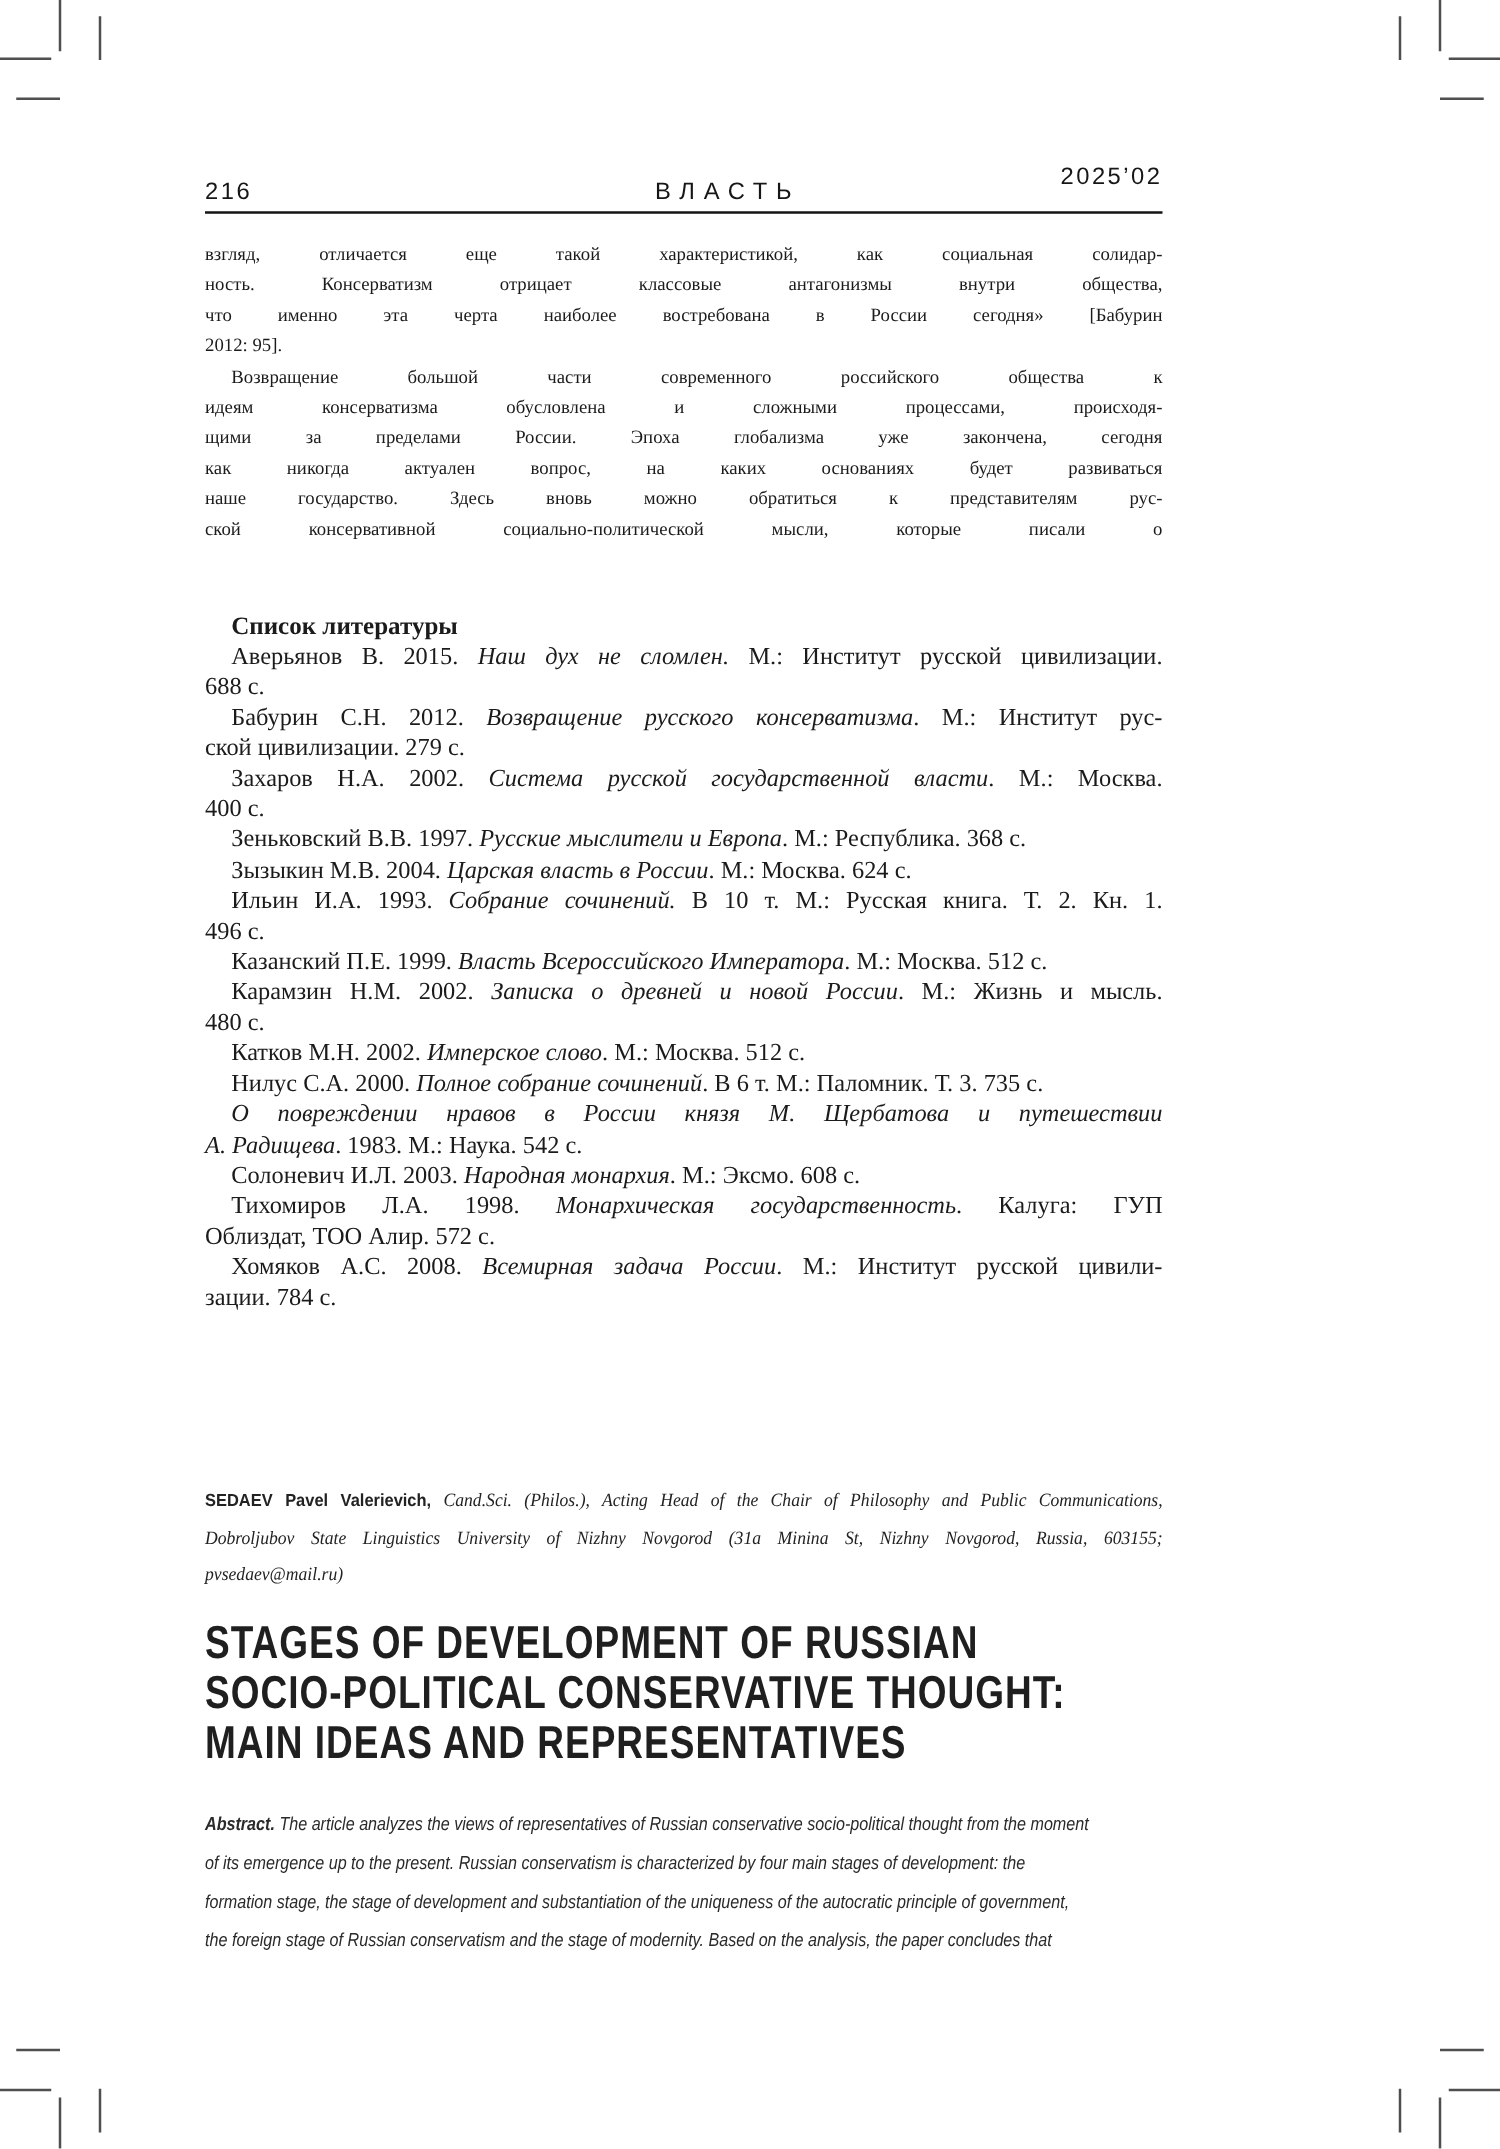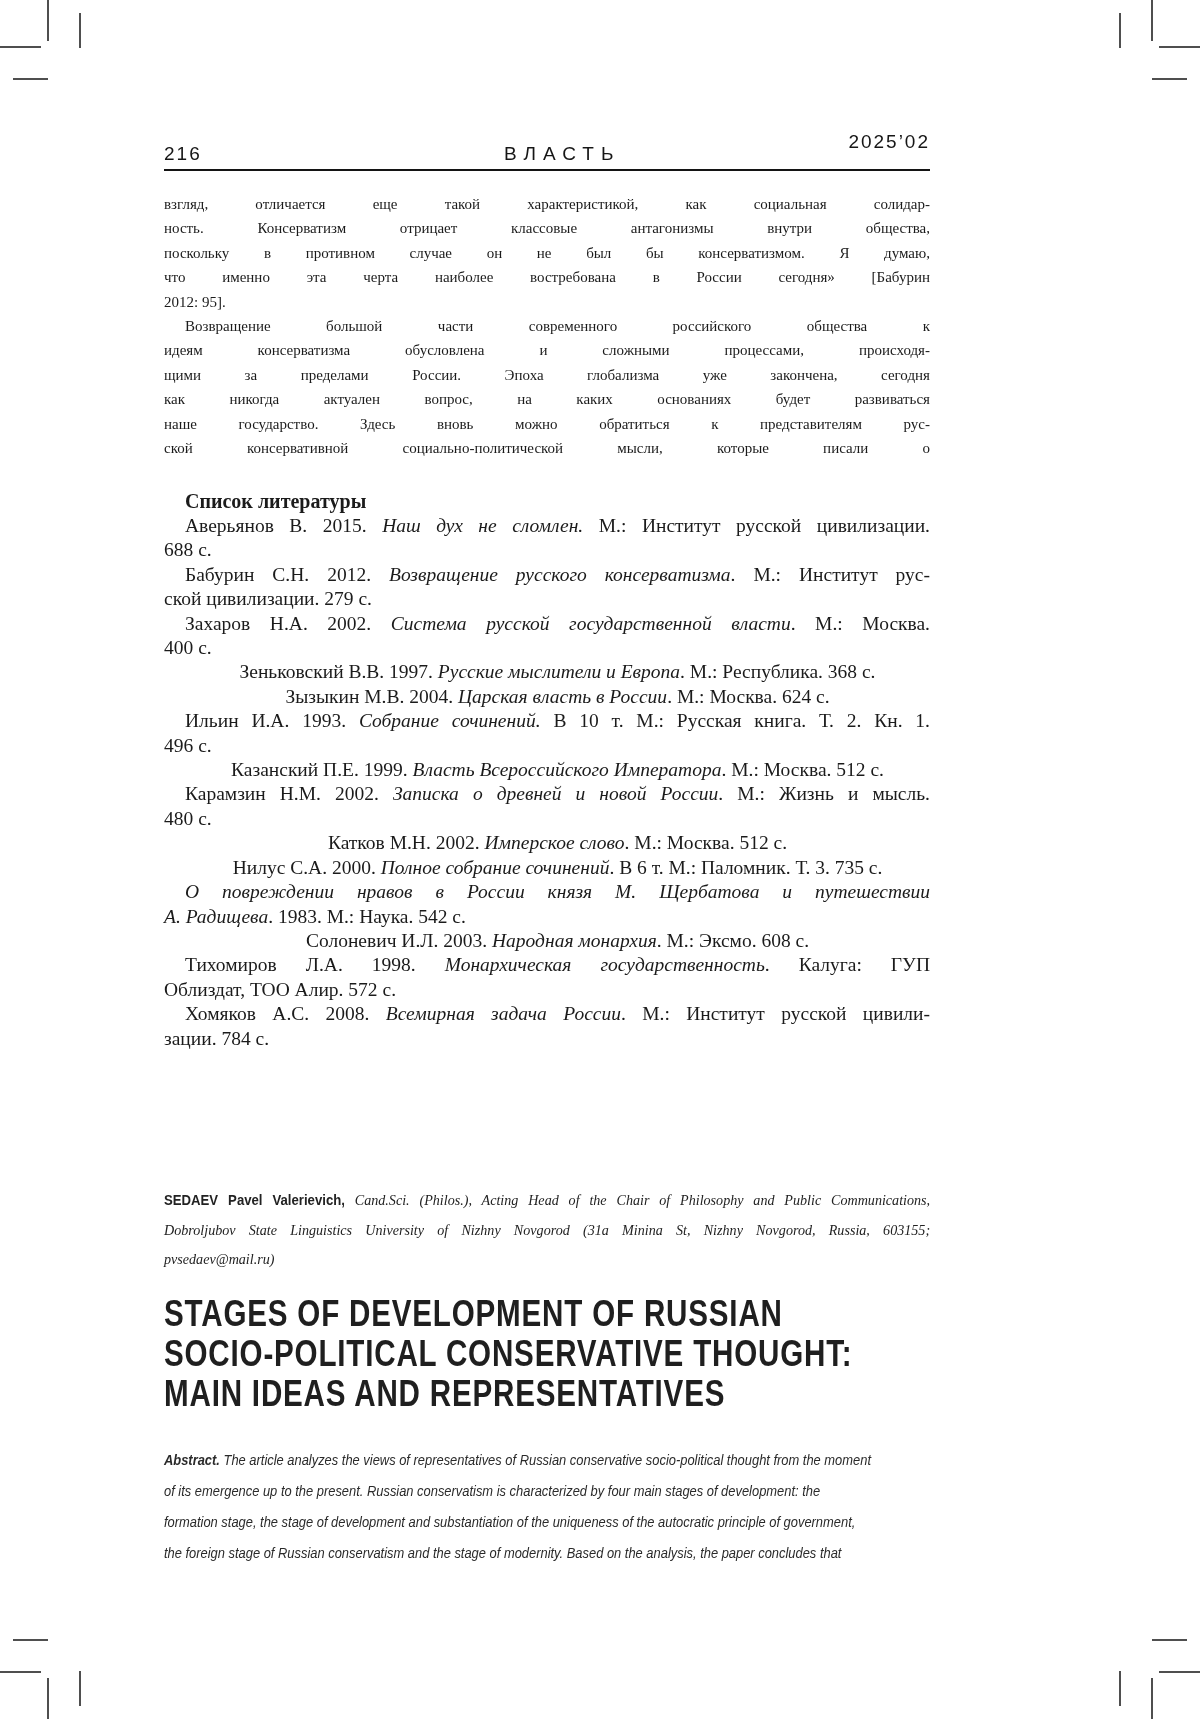--- a/index.html
+++ b/index.html
@@ -9,30 +9,30 @@
   }
   .cm { position:absolute; background:#4f4f4f; }
 
   
   .header {
     position:absolute; left:164px; top:139px; width:766px; height:30px;
     border-bottom:2.5px solid #141414;
     font-family:"Liberation Sans", sans-serif; font-size:19px; color:#161616;
   }
   .header .pg  { position:absolute; left:0;  bottom:4px; letter-spacing:2px; }
-  .header .jt  { position:absolute; left:340px; bottom:4px; letter-spacing:7px; }
+  .header .jt  { position:absolute; left:360px; bottom:4px; letter-spacing:7px; }
   .header .iss { position:absolute; right:0; bottom:16px; letter-spacing:2px; }
 
   .block { position:absolute; left:164px; width:766px; }
 
   
   .para { margin:0; }
   .ln   { text-align:left; white-space:normal; }
   .ln.j { text-align:justify; text-align-last:justify; }
-  .ln.ind { text-indent:21px;text-align:center; }
+  .ln.ind { text-indent:21px; }
   .seg-i { font-style:italic; }
   .seg-b { font-weight:700; }
   .seg-name { font-family:"Liberation Sans", sans-serif; font-weight:700;
               font-style:normal; font-size:14px; }
 
   #body-paragraphs { top:192px; font-size:15px; line-height:24.4px; }
 
   #references { top:488px; font-size:19.5px; line-height:24.4px; }
   .ref-heading { font-weight:700; text-indent:21px; line-height:26px; font-size:20px; }
 
@@ -81,21 +81,20 @@
   <div class="header">
     <span class="pg">216</span>
     <span class="jt">ВЛАСТЬ</span>
     <span class="iss">2025’02</span>
   </div>
 
   <div id="body-paragraphs" class="block">
       <div class="para">
         <div class="ln j">взгляд, отличается еще такой характеристикой, как социальная солидар-</div>
         <div class="ln j">ность. Консерватизм отрицает классовые антагонизмы внутри общества,</div>
-        <div class="ln j">поскольку в противном случае он не был бы консерватизмом. Я думаю,</div>
         <div class="ln j">что именно эта черта наиболее востребована в России сегодня» [Бабурин</div>
         <div class="ln">2012: 95].</div>
       </div>
       <div class="para">
         <div class="ln j ind">Возвращение большой части современного российского общества к</div>
         <div class="ln j">идеям консерватизма обусловлена и сложными процессами, происходя-</div>
         <div class="ln j">щими за пределами России. Эпоха глобализма уже закончена, сегодня</div>
         <div class="ln j">как никогда актуален вопрос, на каких основаниях будет развиваться</div>
         <div class="ln j">наше государство. Здесь вновь можно обратиться к представителям рус-</div>
         <div class="ln j">ской консервативной социально-политической мысли, которые писали о</div>

